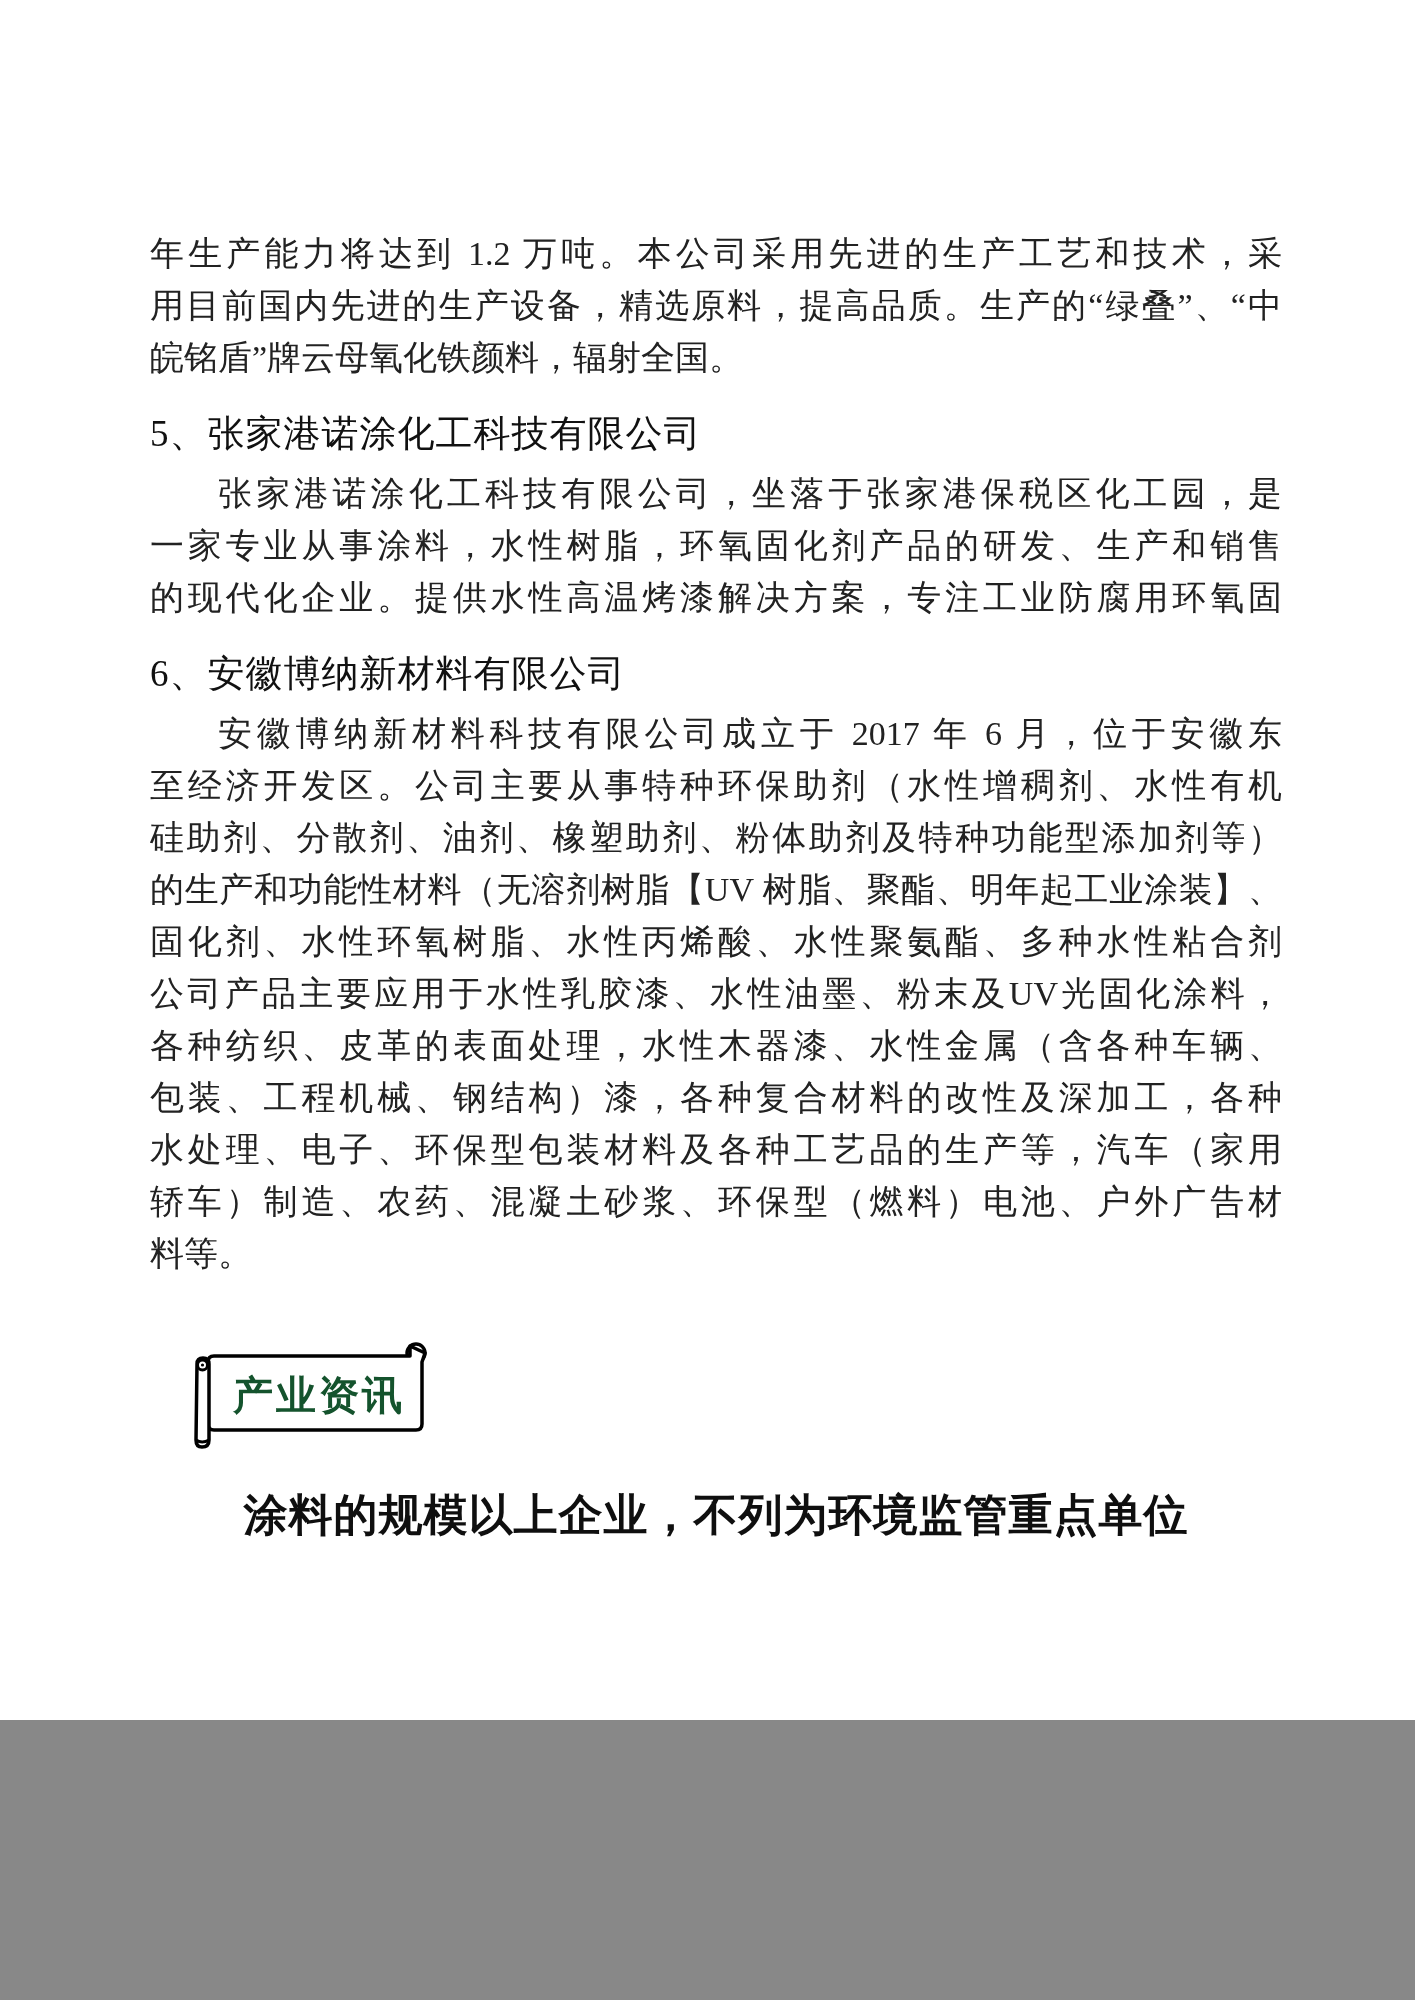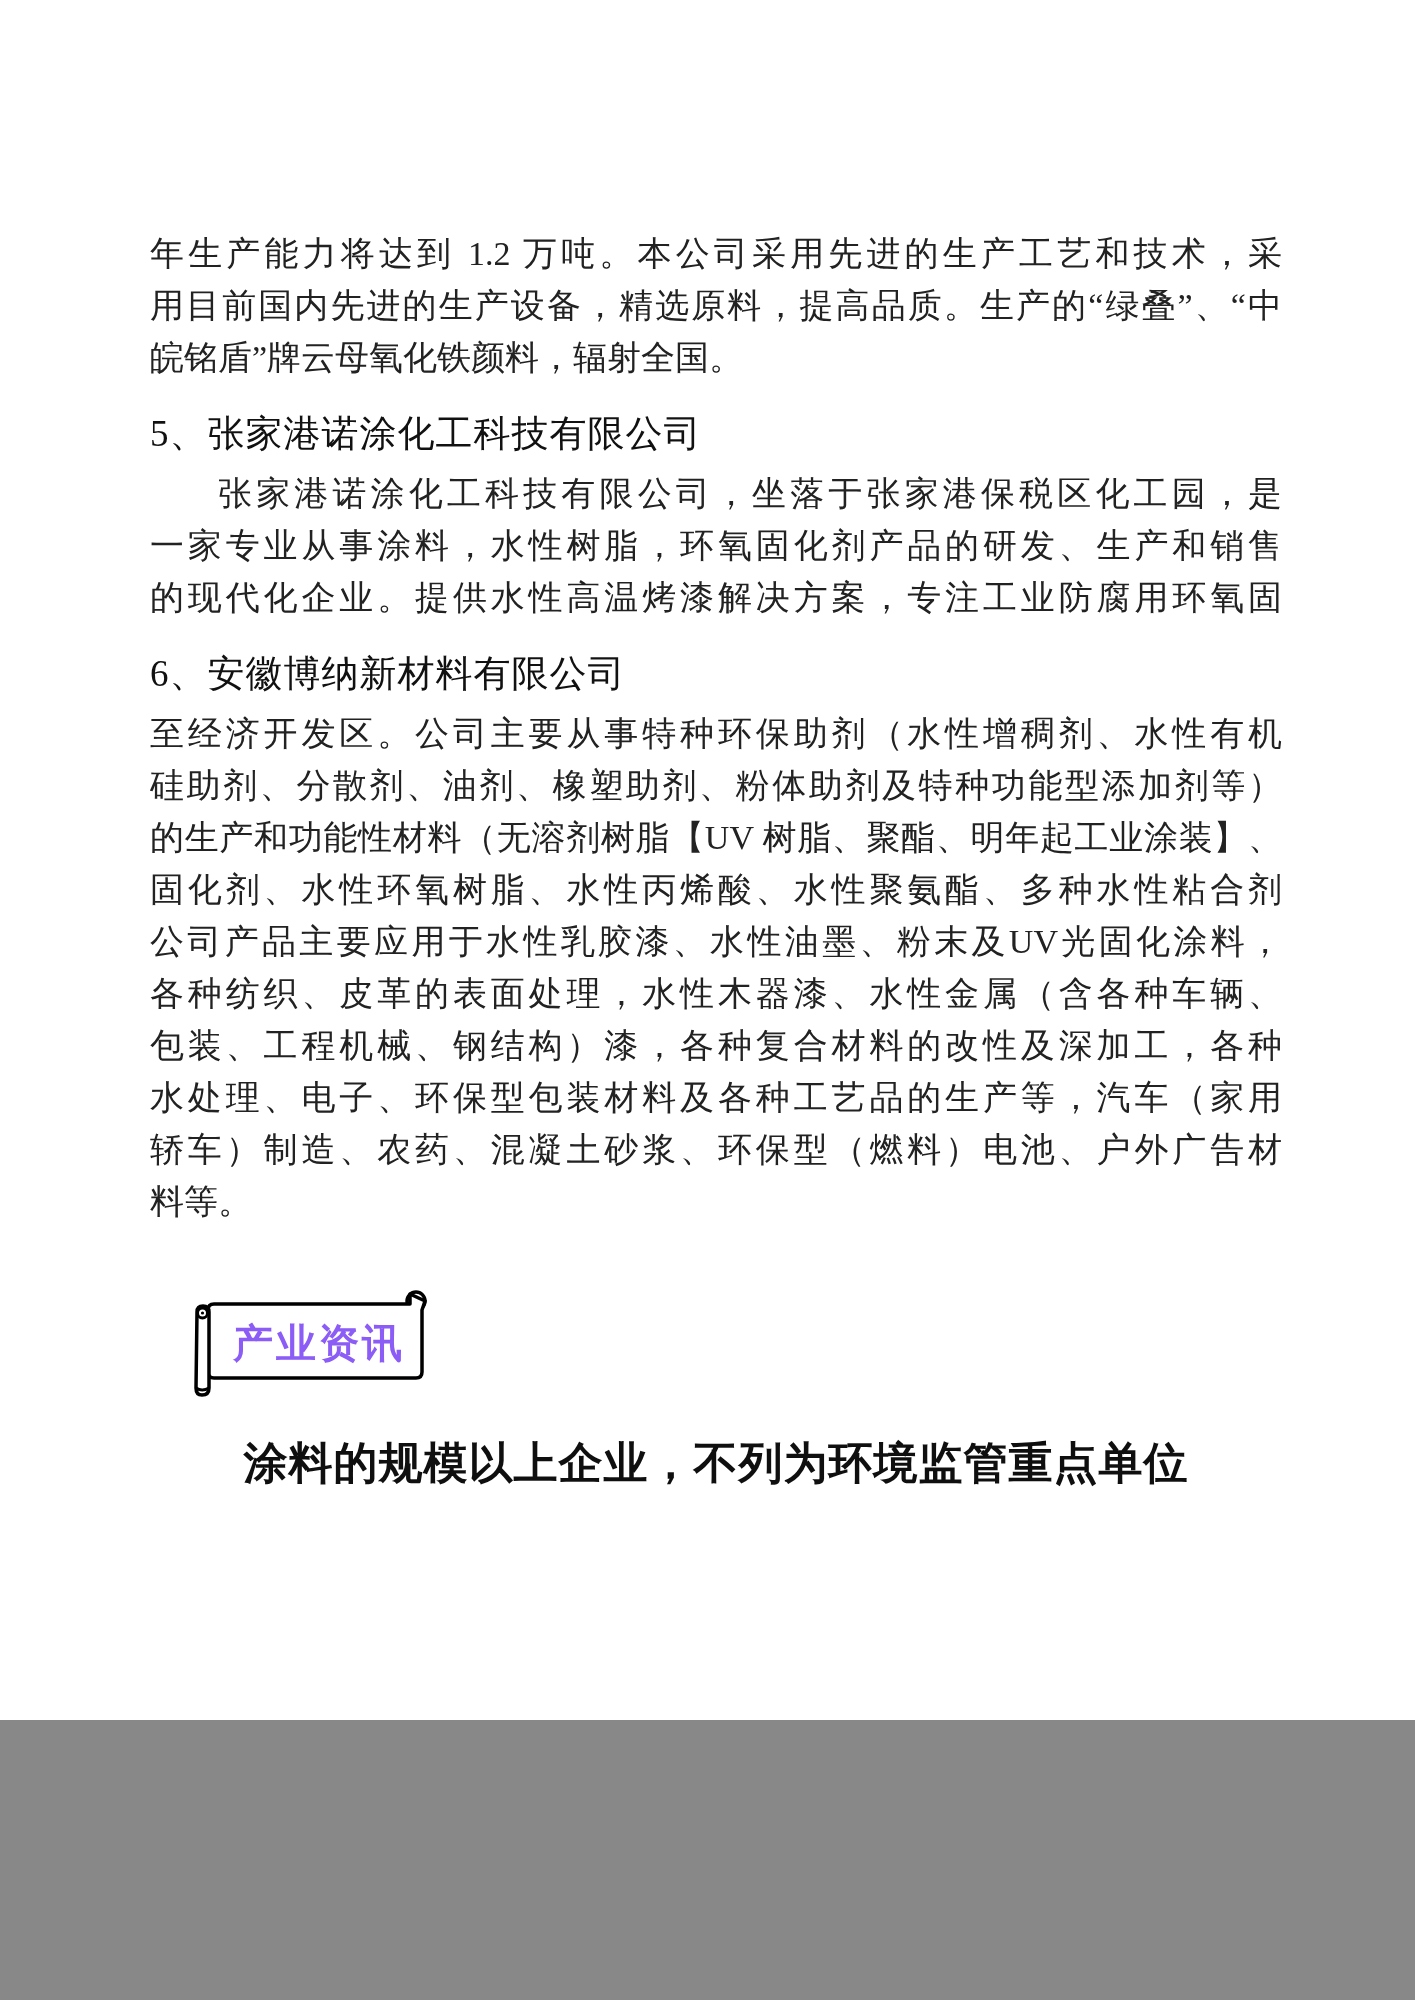--- a/index.html
+++ b/index.html
@@ -48,21 +48,21 @@
     position:relative;
     width:250px;height:112px;
   }
   .banner svg{position:absolute;left:0;top:0;}
   .banner-label{
     position:absolute;
     left:46px;top:28px;
     width:178px;
     font-size:40px;
     font-weight:700;
-    color:#8b5cf6;
+    color:#14532d;
     letter-spacing:3px;
     text-align:center;
     font-family:"Liberation Serif","DejaVu Serif",serif;
   }
   .news-title{
     margin-top:34px;
     text-align:center;
     font-weight:700;
     color:#0f0f0f;
   }
@@ -95,20 +95,21 @@
 
     <div class="sec-heading">5、张家港诺涂化工科技有限公司</div>
     <div class="para para5">
       <div class="line indent">张家港诺涂化工科技有限公司，坐落于张家港保税区化工园，是</div>
       <div class="line">一家专业从事涂料，水性树脂，环氧固化剂产品的研发、生产和销售</div>
       <div class="line">的现代化企业。提供水性高温烤漆解决方案，专注工业防腐用环氧固</div>
     </div>
 
     <div class="sec-heading">6、安徽博纳新材料有限公司</div>
     <div class="para para6">
+      <div class="line indent">安徽博纳新材料科技有限公司成立于 2017 年 6 月，位于安徽东</div>
       <div class="line">至经济开发区。公司主要从事特种环保助剂（水性增稠剂、水性有机</div>
       <div class="line">硅助剂、分散剂、油剂、橡塑助剂、粉体助剂及特种功能型添加剂等）</div>
       <div class="line">的生产和功能性材料（无溶剂树脂【UV 树脂、聚酯、明年起工业涂装】、</div>
       <div class="line">固化剂、水性环氧树脂、水性丙烯酸、水性聚氨酯、多种水性粘合剂</div>
       <div class="line">公司产品主要应用于水性乳胶漆、水性油墨、粉末及UV光固化涂料，</div>
       <div class="line">各种纺织、皮革的表面处理，水性木器漆、水性金属（含各种车辆、</div>
       <div class="line">包装、工程机械、钢结构）漆，各种复合材料的改性及深加工，各种</div>
       <div class="line">水处理、电子、环保型包装材料及各种工艺品的生产等，汽车（家用</div>
       <div class="line">轿车）制造、农药、混凝土砂浆、环保型（燃料）电池、户外广告材</div>
       <div class="line last">料等。</div>

